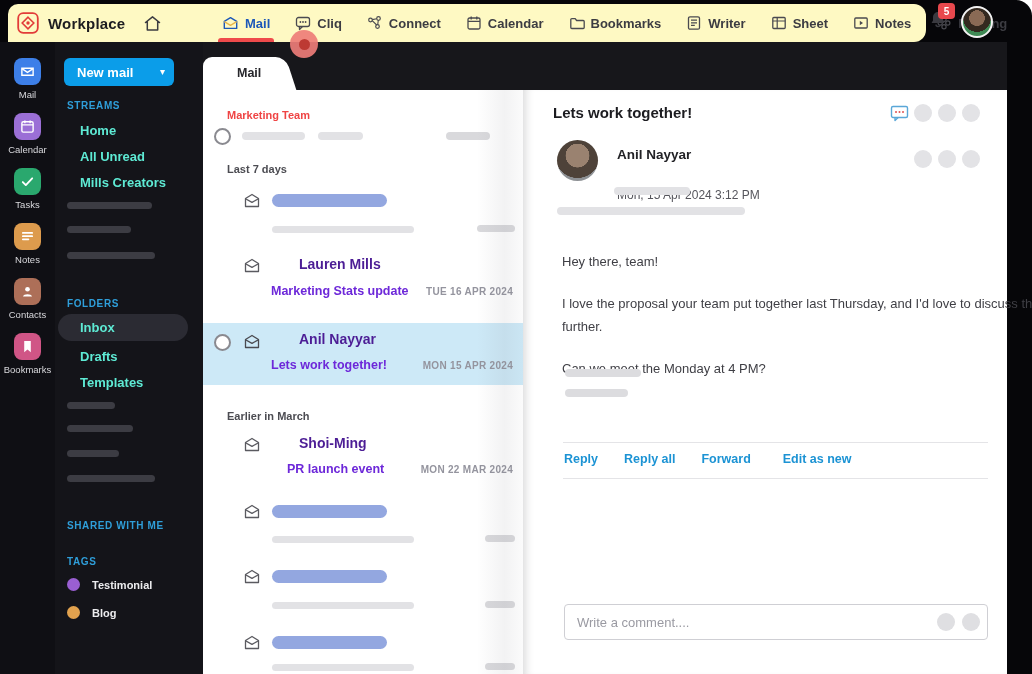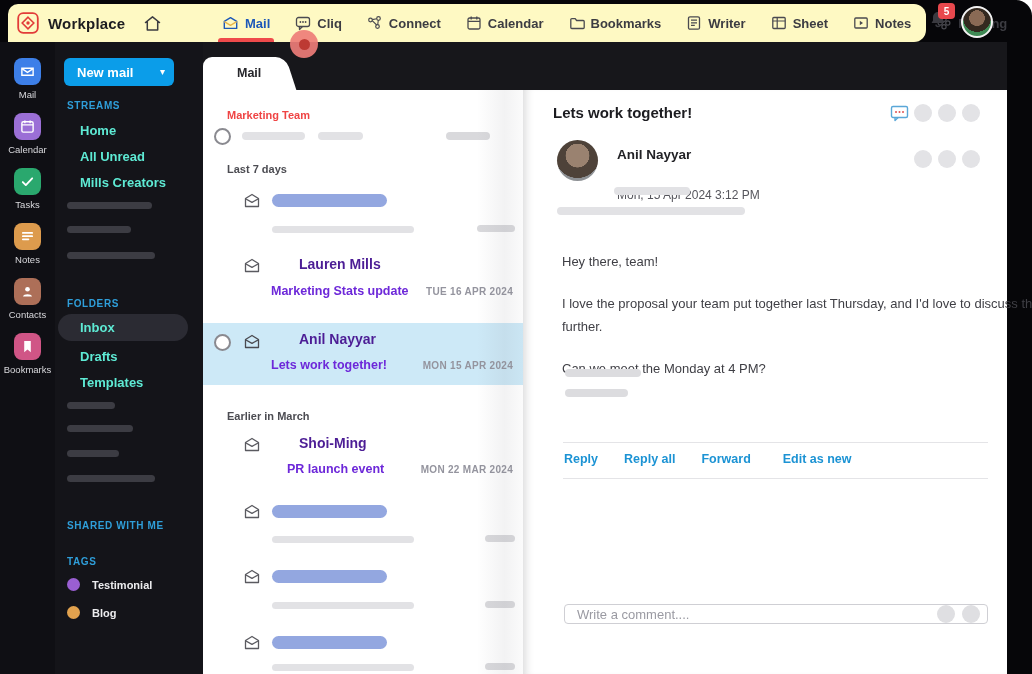--- a/index.html
+++ b/index.html
@@ -87,21 +87,21 @@
   .d-avatar { position:absolute; left:34px; top:50px; width:41px; height:41px; border-radius:50%;
               background:radial-gradient(circle at 50% 38%, #9a8270 0 36%, #4e4239 37% 68%, #8d9094 69% 100%); }
   .d-name { position:absolute; left:94px; top:57px; font-size:13.5px; font-weight:700; color:#222226; }
   .d-time { position:absolute; left:94px; top:77px; font-size:12px; color:#55555c;margin-top:21px; }
   .d-body { position:absolute; left:39px; top:160px; width:520px; font-size:13px; color:#3f3f45; line-height:23px; }
   .d-body p { margin:0 0 19px 0; }
   .hrule { position:absolute; left:40px; right:19px; height:1px; background:#e4e4e7; }
   .actions { position:absolute; left:41px; top:362px; display:flex; gap:26px; }
   .act { font-size:12.5px; font-weight:600; color:#1c93d4; cursor:pointer; white-space:nowrap; }
   .act.last { margin-left:6px; }
-  .comment-box { position:absolute; left:41px; right:19px; top:514px; height:20px; border:1px solid #cfcfd4;
+  .comment-box { position:absolute; left:41px; right:19px; top:514px; height:36px; border:1px solid #cfcfd4;
                  border-radius:4px; background:#fff; display:flex; align-items:center; }
   .comment-input { flex:1; border:none; outline:none; font-size:13px; color:#3c3c42; padding:0 12px;
                    font-family:"Liberation Sans", sans-serif; background:transparent; }
   .comment-input::placeholder { color:#9a9aa2; }
   .cb-circ { width:18px; height:18px; border-radius:50%; background:#dfdfe2; margin-right:7px; flex:none; }
 </style>
 </head>
 <body>
 
 <div class="stage">

